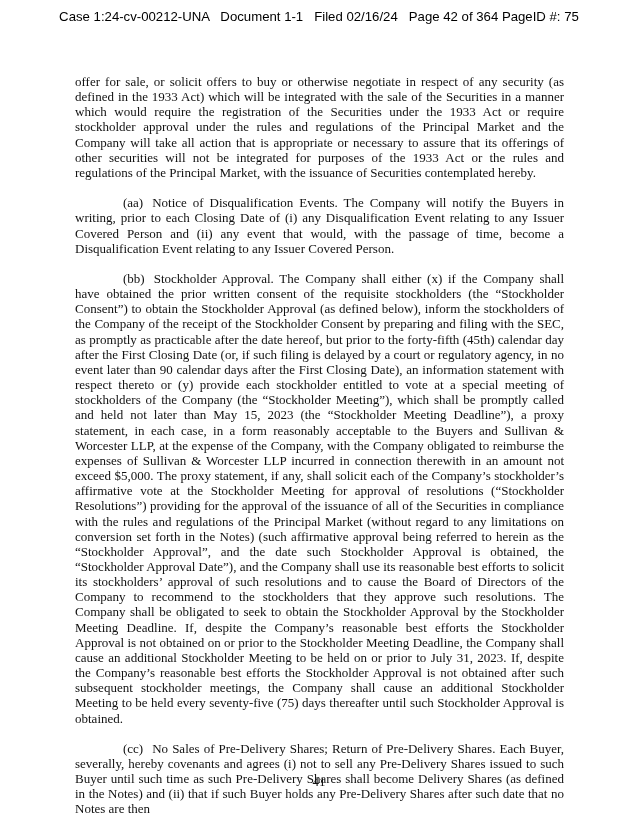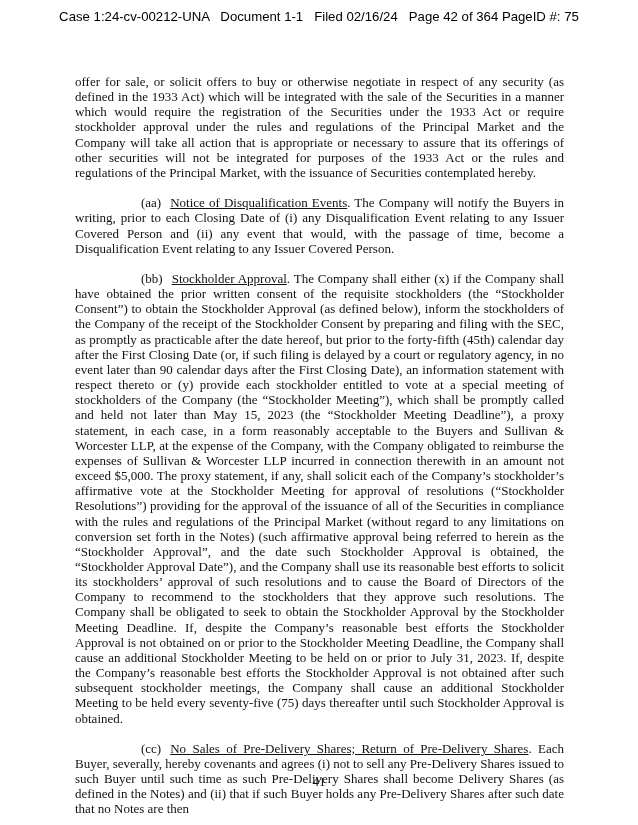--- a/index.html
+++ b/index.html
@@ -11,22 +11,22 @@
     position: absolute; top: 9px; left: 0; width: 638px; text-align: center;
     font-family: "Liberation Sans", sans-serif; font-size: 13.2px; color: #000000;
     white-space: pre;
   }
   .body-text {
     position: absolute; left: 75px; top: 74px; width: 489px;
     font-size: 13px; line-height: 15.15px; text-align: justify;
   }
   .para { margin: 0 0 15.15px 0; }
   .para.indent { text-indent: 48px; }
-  .label { margin-right: 9px; margin-left: 18px; }
-  .u { text-decoration: underline; }
+  .label { margin-right: 9px; }
+  .u { }
   b { font-weight: normal; }
   .page-num {
     position: absolute; top: 774px; left: 0; width: 638px; text-align: center;
     font-size: 13px;
   }
 </style>
 </head>
 <body>
 
 <div class="header">Case 1:24-cv-00212-UNA   Document 1-1   Filed 02/16/24   Page 42 of 364 PageID #: 75</div>

